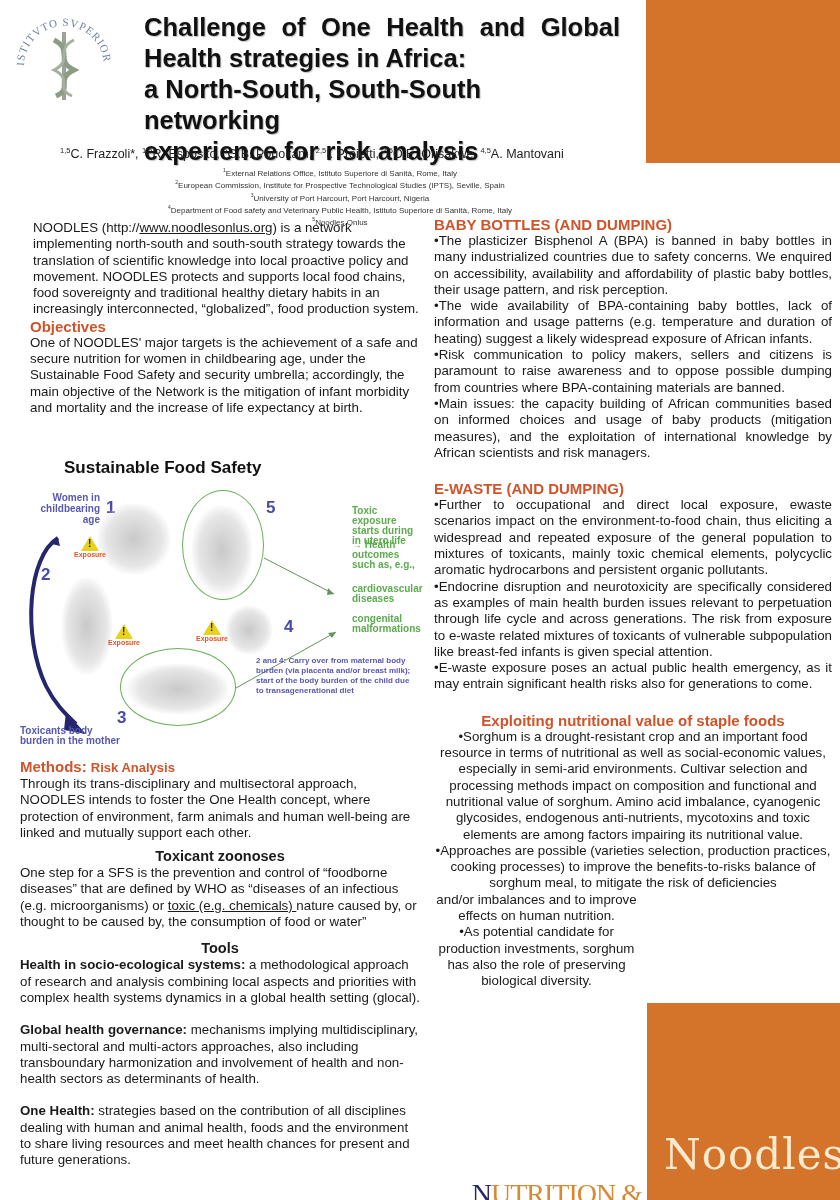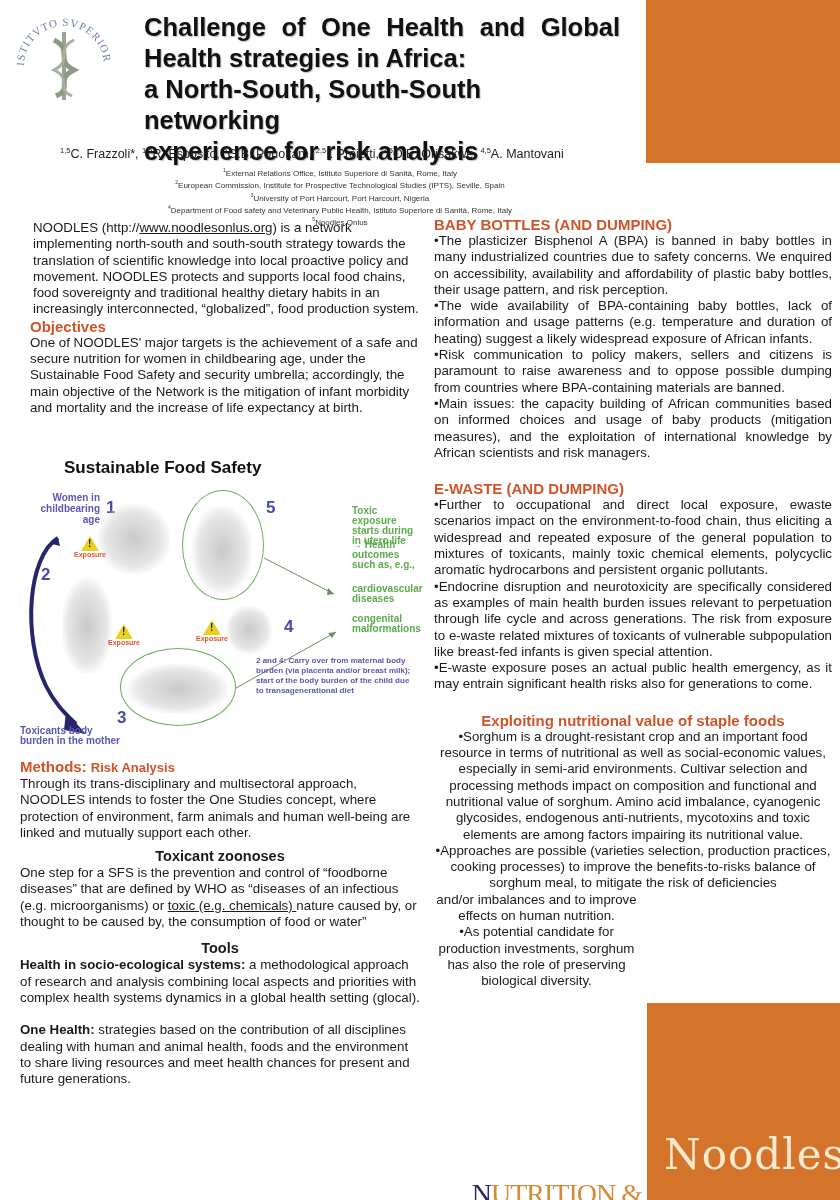--- a/index.html
+++ b/index.html
@@ -141,28 +141,29 @@
   <div class="diag-green" style="left:336px; top:50px; width:66px;">Toxic exposure starts during in utero life</div>
   <div class="diag-green" style="left:336px; top:84px; width:66px;">→ Health outcomes such as, e.g.,</div>
   <div class="diag-green" style="left:336px; top:128px; width:66px;">cardiovascular diseases</div>
   <div class="diag-green" style="left:336px; top:158px; width:66px;">congenital malformations</div>
   <div class="diag-blue" style="left:240px; top:200px; width:162px; font-size:8px; line-height:10px;">2 and 4: Carry over from maternal body burden (via placenta and/or breast milk); start of the body burden of the child due to transagenerational diet</div>
   <div class="diag-blue" style="left:4px; top:270px; width:100px; font-size:10px; line-height:10px;">Toxicants body burden in the mother</div>
 </div>
 
 <div class="methods">
   <h2 class="h-orange"><span>Methods: </span><span class="small" style="font-size:13px;">Risk Analysis</span></h2>
-  <p>Through its trans-disciplinary and multisectoral approach, NOODLES intends to foster the One Studies concept, where protection of environment, farm animals and human well-being are linked and mutually support each other.</p>
+  <p>Through its trans-disciplinary and multisectoral approach, NOODLES intends to foster the One Health concept, where protection of environment, farm animals and human well-being are linked and mutually support each other.</p>
 
   <h3 class="sub-center">Toxicant zoonoses</h3>
   <p><span>One step for a SFS is the prevention and control of “foodborne diseases” that are defined by WHO as “diseases of an infectious (e.g. microorganisms) or </span><span style="text-decoration:underline;">toxic (e.g. chemicals) </span><span>nature caused by, or thought to be caused by, the consumption of food or water”</span></p>
 
   <h3 class="sub-center" style="margin-top:9px;">Tools</h3>
   <div class="tools">
     <p><b>Health in socio-ecological systems:</b><span> a methodological approach of research and analysis combining local aspects and priorities with complex health systems dynamics in a global health setting (glocal).</span></p>
+    <p><b>Global health governance:</b><span> mechanisms implying multidisciplinary, multi-sectoral and multi-actors approaches, also including transboundary harmonization and involvement of health and non-health sectors as determinants of health.</span></p>
     <p><b>One Health:</b><span> strategies based on the contribution of all disciplines dealing with human and animal health, foods and the environment to share living resources and meet health chances for present and future generations.</span></p>
   </div>
 </div>
 
 <div class="col-right">
   <div class="sect">
     <h2 class="h-orange">BABY BOTTLES (AND DUMPING)</h2>
     <p>•The plasticizer Bisphenol A (BPA) is banned in baby bottles in many industrialized countries due to safety concerns. We enquired on accessibility, availability and affordability of plastic baby bottles, their usage pattern, and risk perception.</p>
     <p>•The wide availability of BPA-containing baby bottles, lack of information and usage patterns (e.g. temperature and duration of heating) suggest a likely widespread exposure of African infants.</p>
     <p>•Risk communication to policy makers, sellers and citizens is paramount to raise awareness and to oppose possible dumping from countries where BPA-containing materials are banned.</p>

